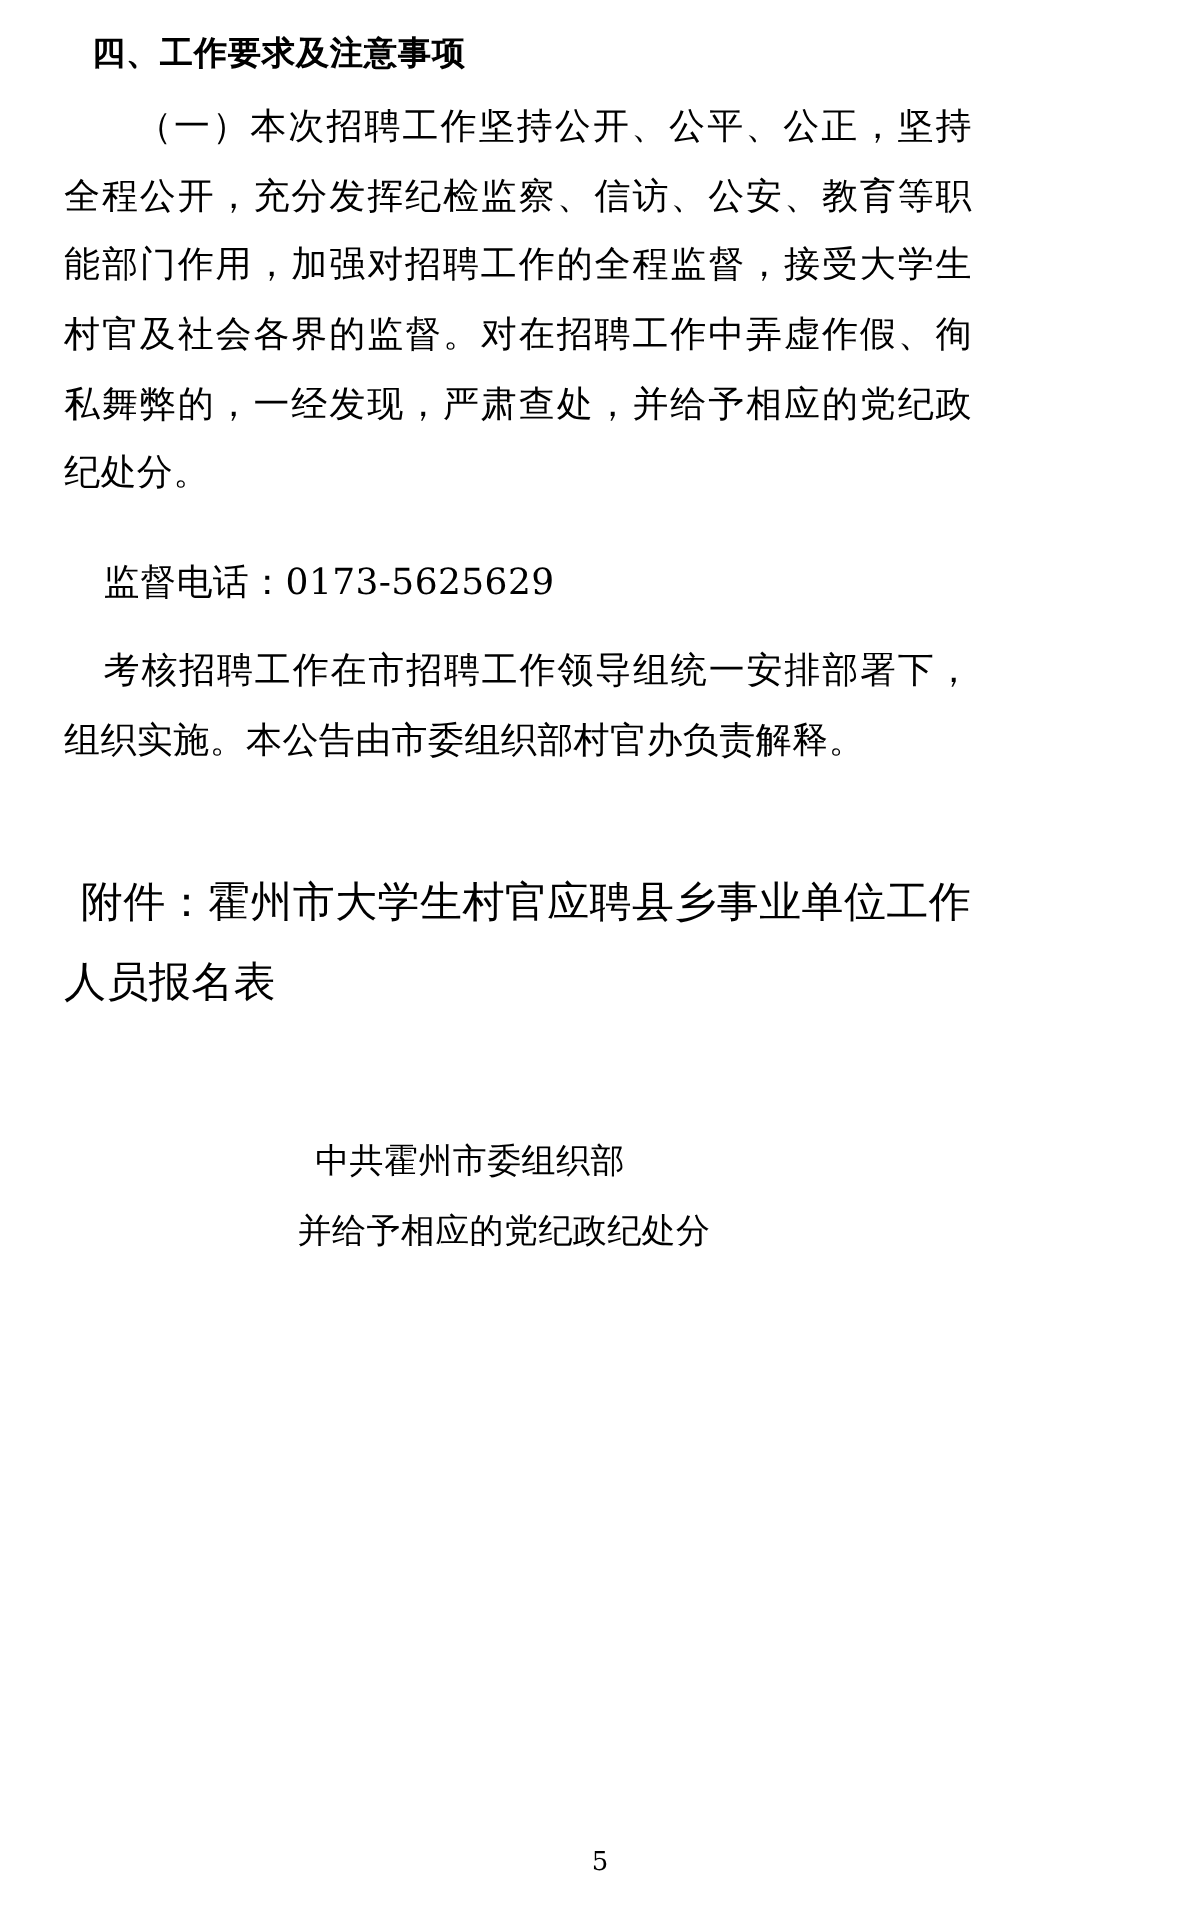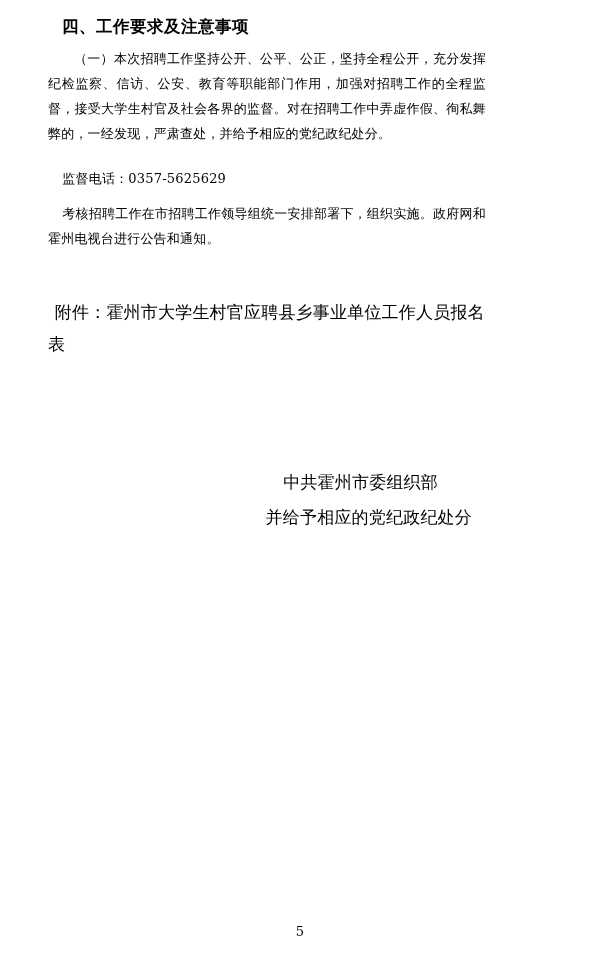--- a/index.html
+++ b/index.html
@@ -13,59 +13,59 @@
     font-family: "DejaVu Serif", "Liberation Serif", serif;
     color: #000000;
     position: relative;
     overflow: hidden;
   }
   .page {
     position: relative;
     width: 520px;
     height: 963px;
     box-sizing: border-box;
-    padding: 0 34px 0 48px;
+    padding: 0 34px 0 32px;
   }
   .section-heading {
     font-family: "DejaVu Serif", "Liberation Serif", serif;
     font-weight: bold;
     font-size: 16.5px;
     letter-spacing: 0.5px;
     margin: 0;
     padding-top: 14px;
     padding-left: 14px;
     line-height: 1.6;
   }
   .para {
-    font-size: 13px;
+    font-size: 18px;
     line-height: 1.92;
     margin: 0;
     text-align: justify;
     text-justify: inter-ideograph;
     letter-spacing: 0.2px;
   }
   .indent2 {
     text-indent: 2em;
   }
   .indent1 {
     text-indent: 1.1em;
   }
   .gap-sm { height: 7px; }
   .gap-md { height: 10px; }
   .gap-xl { height: 44px; }
   .attachment {
-    font-size: 17px;
+    font-size: 21px;
     line-height: 1.9;
     margin: 0;
     text-indent: 0.4em;
     letter-spacing: 0.2px;
   }
   .signature-block {
-    margin-top: 104px;
-    text-align: right;
+    margin-top: 52px;
+    text-align: center;
     padding-right: 14px;
   }
   .sig-line {
     font-size: 17px;
     line-height: 2.05;
     letter-spacing: 0.2px;
   }
   .sig-line.date {
     padding-right: 34px;
   }
@@ -91,25 +91,25 @@
 
   <div class="gap-sm"></div>
 
   <p class="para indent2">（一）本次招聘工作坚持公开、公平、公正，坚持全程公开，充分发挥纪检监察、信访、公安、教育等职能部门作用，加强对招聘工作的全程监督，接受大学生村官及社会各界的监督。对在招聘工作中弄虚作假、徇私舞弊的，一经发现，严肃查处，并给予相应的党纪政纪处分。</p>
 
   <div class="gap-md"></div>
 
 
   <div class="gap-md"></div>
 
-  <p class="para indent1">监督电话：0357-5625629</p>
+  <p class="para indent1">监督电话：0173-5625629</p>
 
   <div class="gap-md"></div>
 
-  <p class="para indent1">考核招聘工作在市招聘工作领导组统一安排部署下，组织实施。政府网和霍州电视台进行公告和通知。</p>
+  <p class="para indent1">考核招聘工作在市招聘工作领导组统一安排部署下，组织实施。本公告由市委组织部村官办负责解释。</p>
 
   <div class="gap-xl"></div>
 
   <p class="attachment">附件：霍州市大学生村官应聘县乡事业单位工作人员报名表</p>
 
   <div class="signature-block">
     <div class="sig-line org1">中共霍州市委组织部</div>
     <div class="sig-line">并给予相应的党纪政纪处分</div>
   </div>
 

